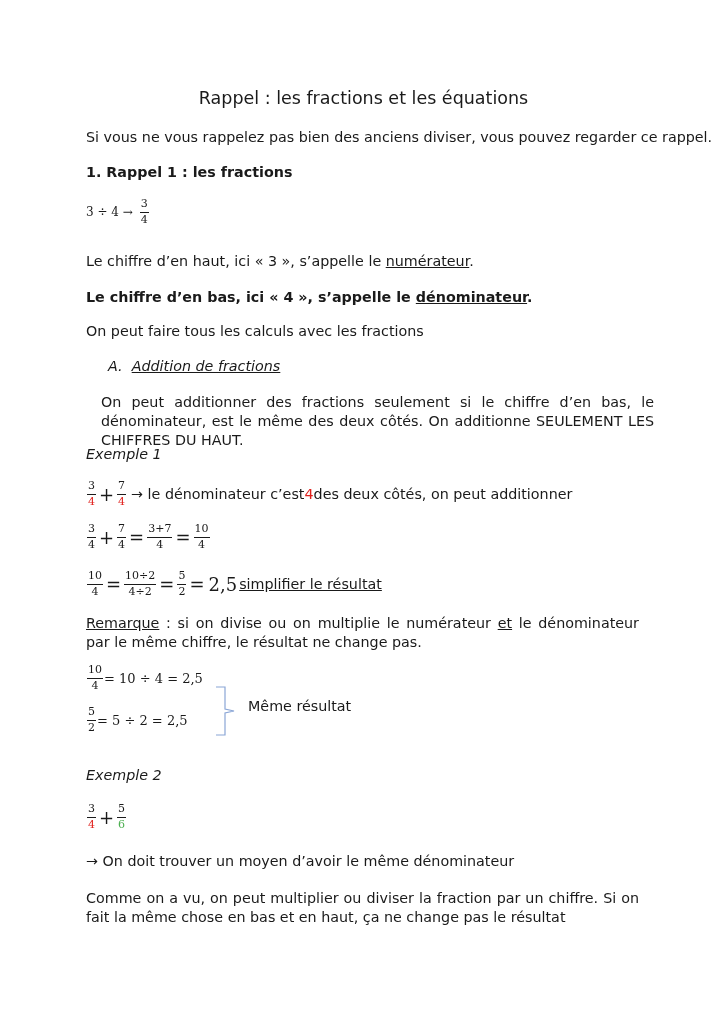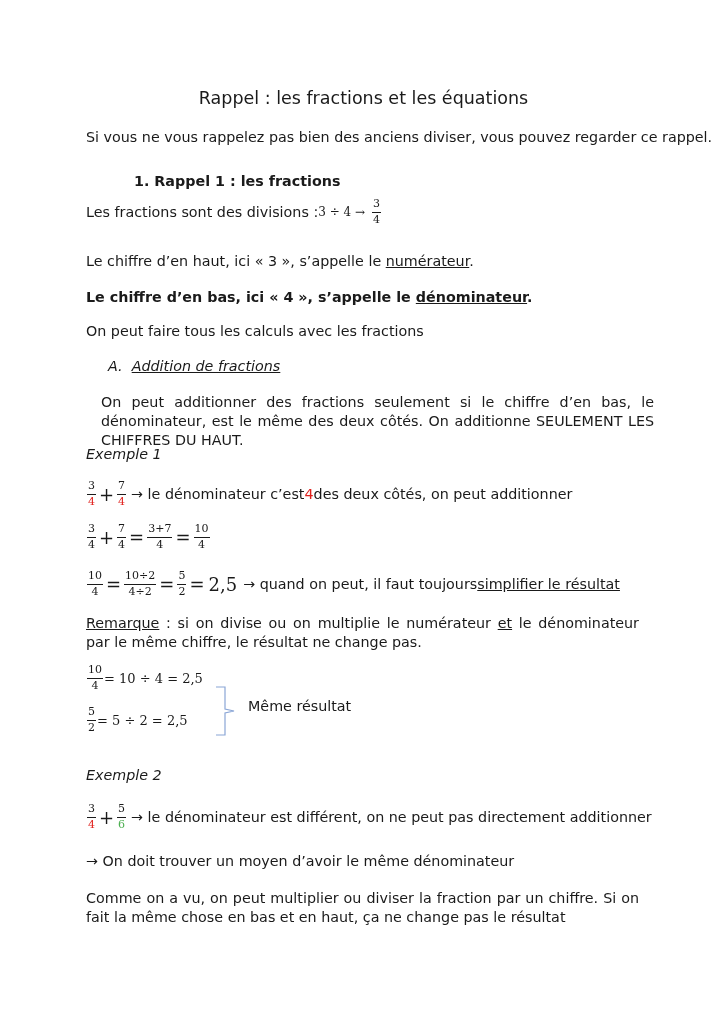--- a/index.html
+++ b/index.html
@@ -25,24 +25,23 @@
 </style>
 </head>
 <body>
 
 <div class="page">
 
   <div class="abs title">Rappel : les fractions et les équations</div>
 
   <div class="abs" style="top:129px;left:0;">Si vous ne vous rappelez pas bien des anciens diviser, vous pouvez regarder ce rappel.</div>
 
-  <div class="abs bold" style="top:173px;left:0;margin-left:48px;">1.  Rappel 1 : les fractions</div>
+  <div class="abs bold" style="top:164px;left:0;">1.  Rappel 1 : les fractions</div>
 
   <div class="abs mline" style="top:198px;left:0;">
-    <span>Les fractions sont des divisions : </span>
     <span class="math" style="font-size:12px;margin-right:6px;">3 ÷ 4 →</span>
     <span class="frac">
         <span class="num">3</span>
         <span class="den">4</span>
       </span>
   </div>
 
   <div class="abs" style="top:253px;left:0;">
     <span>Le chiffre d’en haut, ici « 3 », s’appelle le </span><span class="u">numérateur</span><span>.</span>
   </div>
@@ -108,21 +107,20 @@
         <span class="num">10÷2</span>
         <span class="den">4÷2</span>
       </span>
     <span class="op">=</span>
     <span class="frac">
         <span class="num">5</span>
         <span class="den">2</span>
       </span>
     <span class="op">=</span>
     <span class="op">2,5</span>
-    <span style="margin-left:4px;">→ quand on peut, il faut toujours </span>
       <span class="u">simplifier le résultat</span>
   </div>
 
   <div class="abs justify" style="top:614px;left:0;"><span class="u">Remarque</span><span> : si on divise ou on multiplie le numérateur </span><span class="u">et</span><span> le dénominateur par le même chiffre, le résultat ne change pas.</span></div>
 
   <div class="abs mline" style="top:664px;left:0;">
     <span class="frac">
         <span class="num">10</span>
         <span class="den">4</span>
       </span>
@@ -146,19 +144,18 @@
   <div class="abs mline" style="top:803px;left:0;">
     <span class="frac">
         <span class="num">3</span>
         <span class="den red">4</span>
       </span>
     <span class="op">+</span>
     <span class="frac">
         <span class="num">5</span>
         <span class="den green">6</span>
       </span>
-    <span style="margin-left:4px;">→ le dénominateur est différent, on ne peut pas directement additionner</span>
   </div>
 
   <div class="abs" style="top:853px;left:0;">→ On doit trouver un moyen d’avoir le même dénominateur</div>
 
   <div class="abs justify" style="top:889px;left:0;">Comme on a vu, on peut multiplier ou diviser la fraction par un chiffre. Si on fait la même chose en bas et en haut, ça ne change pas le résultat</div>
 </div>
 
 </body></html>

